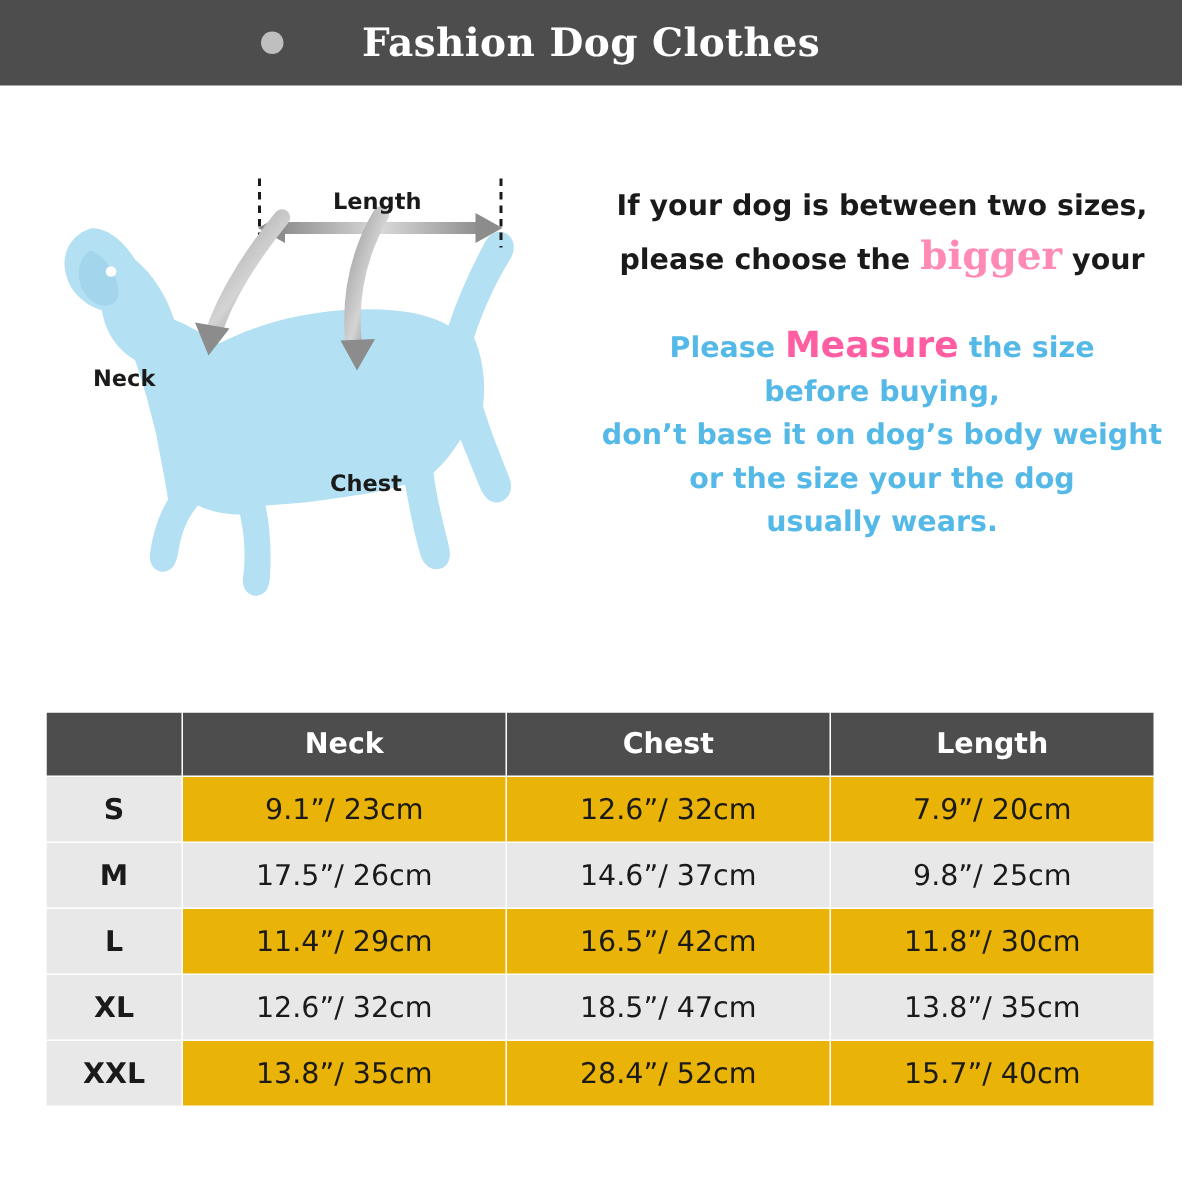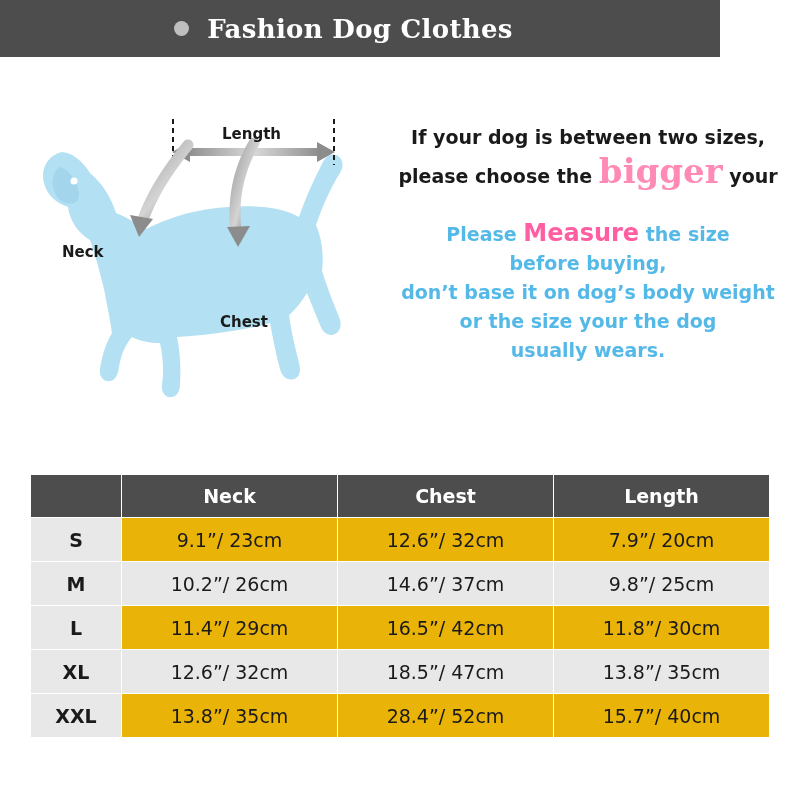--- a/index.html
+++ b/index.html
@@ -12,21 +12,21 @@
     background: #ffffff;
     font-family: "DejaVu Sans", sans-serif;
     overflow: hidden;
     position: relative;
   }
 
   
   .header {
     position: absolute;
     left: 0; top: 0;
-    width: 720px;
+    width: 788px;
     height: 57px;
     background: #4d4d4d;
     display: flex;
     align-items: center;
     justify-content: center;
   }
   .header-title {
     color: #ffffff;
     font-family: "DejaVu Serif", serif;
     font-size: 26px;
@@ -76,21 +76,21 @@
     font-family: "DejaVu Sans", sans-serif;
     font-size: 19px;
     font-weight: bold;
     color: #1a1a1a;
     line-height: 34px;
     white-space: nowrap;
   }
   .bigger {
     color: #ff8ab5;
     font-family: "DejaVu Serif", serif;
-    font-size: 34px;
+    font-size: 26px;
     font-weight: bold;
   }
   .block2 {
     margin-top: 26px;
     font-family: "DejaVu Sans", sans-serif;
     font-size: 19px;
     font-weight: bold;
     color: #55b9e8;
     line-height: 29px;
   }
@@ -267,21 +267,21 @@
   </thead>
   <tbody>
     <tr>
       <td class="rowhdr">S</td>
       <td class="cell-odd">9.1”/ 23cm</td>
       <td class="cell-odd">12.6”/ 32cm</td>
       <td class="cell-odd">7.9”/ 20cm</td>
     </tr>
     <tr>
       <td class="rowhdr">M</td>
-      <td class="cell-even">10.2”/ 26cm</td>
+      <td class="cell-even">17.5”/ 26cm</td>
       <td class="cell-even">14.6”/ 37cm</td>
       <td class="cell-even">9.8”/ 25cm</td>
     </tr>
     <tr>
       <td class="rowhdr">L</td>
       <td class="cell-odd">11.4”/ 29cm</td>
       <td class="cell-odd">16.5”/ 42cm</td>
       <td class="cell-odd">11.8”/ 30cm</td>
     </tr>
     <tr>

